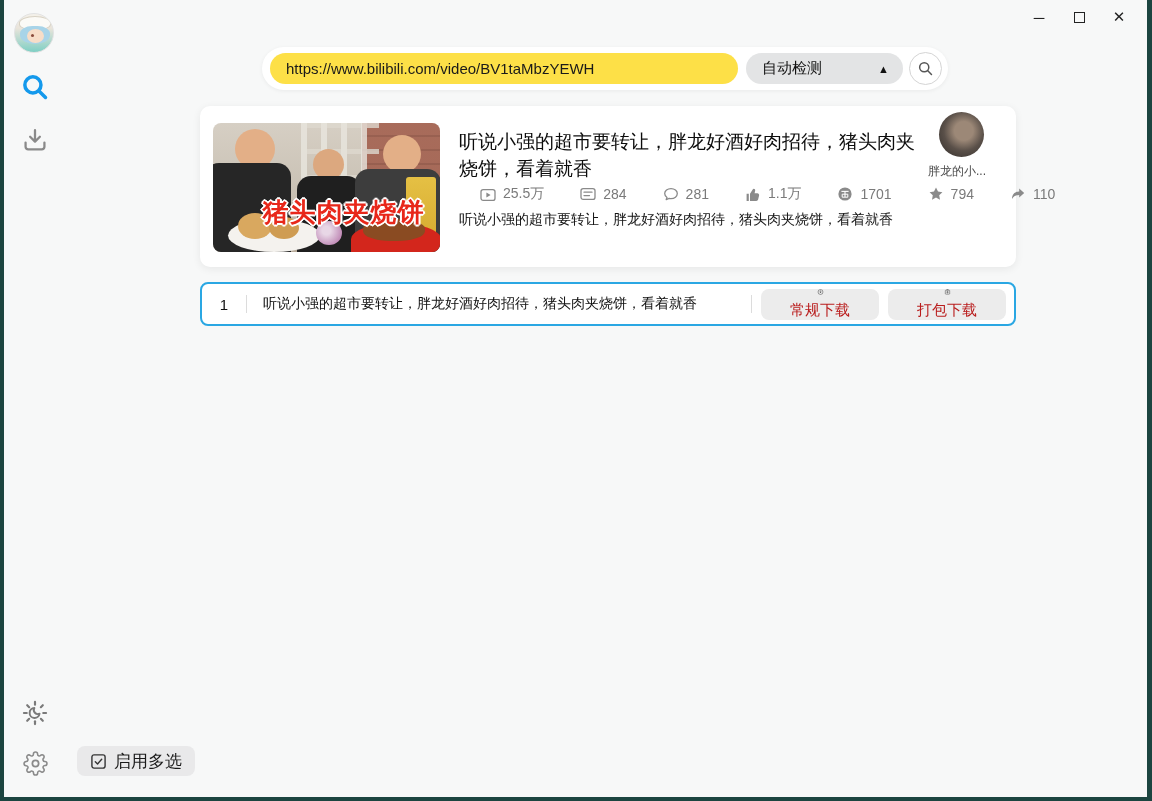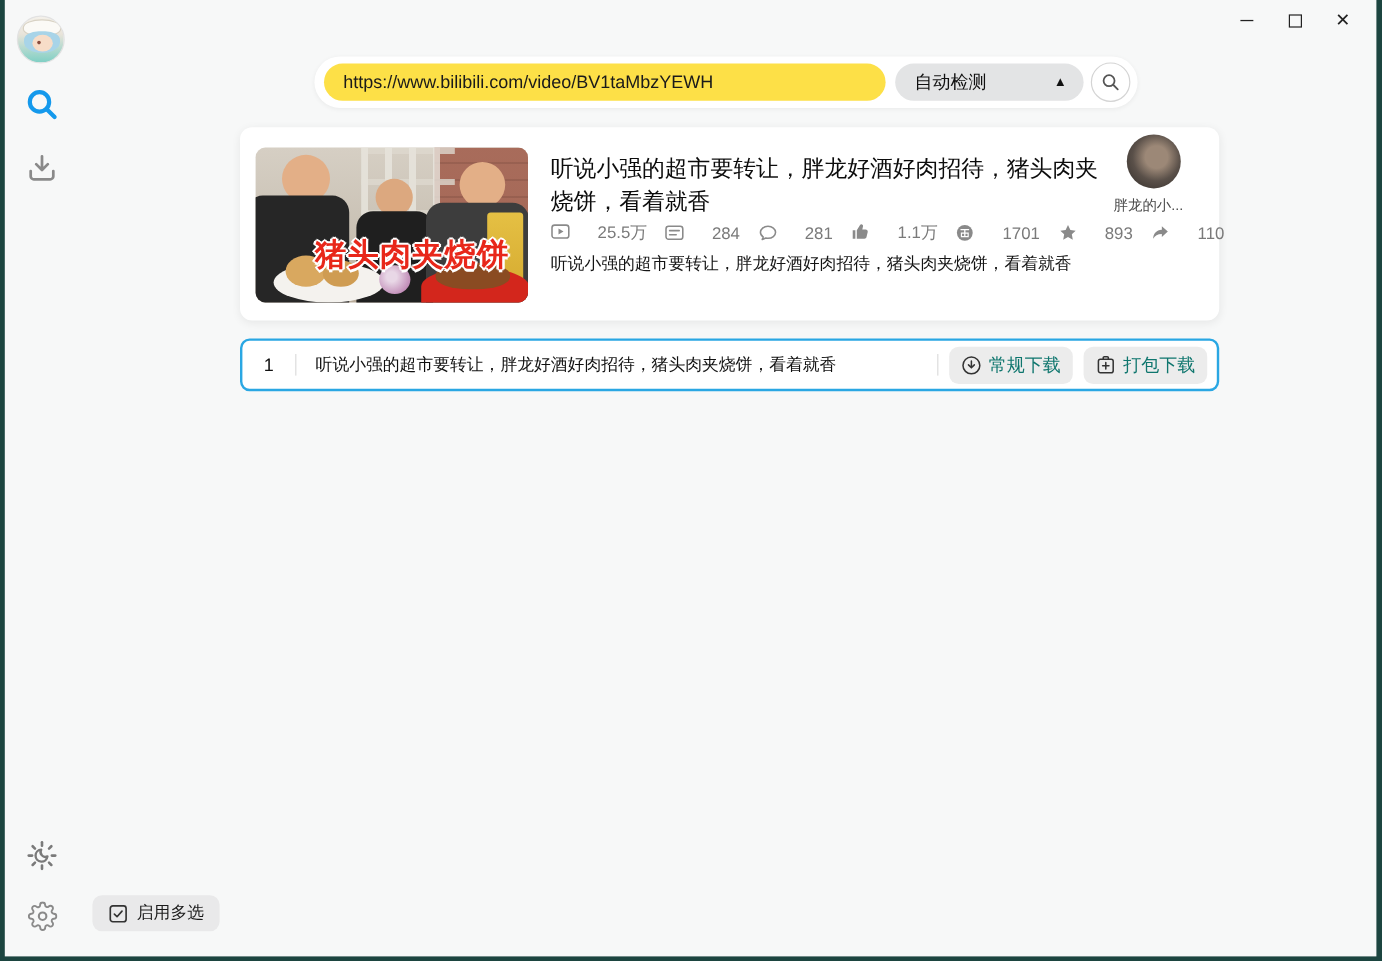--- a/index.html
+++ b/index.html
@@ -59,41 +59,41 @@
   .bun2 { position:absolute; left:56px; top:94px; width:30px; height:22px; background:#cf9c52; border-radius:50%; }
   .onion { position:absolute; left:103px; top:98px; width:26px; height:24px; background:radial-gradient(circle at 40% 40%, #e8d7e6 20%, #c08ab6 75%); border-radius:50%; }
   .plate-red { position:absolute; left:138px; top:100px; width:90px; height:32px; background:#d3261c; border-radius:50% 50% 0 0; }
   .meat { position:absolute; left:150px; top:96px; width:62px; height:22px; background:#8a4b22; border-radius:45%; }
   .ybox { position:absolute; right:4px; top:54px; width:30px; height:72px; background:linear-gradient(180deg,#e5c044,#d4a92e); border-radius:3px; }
   .thumb-caption { position:absolute; left:0; top:72px; width:100%; text-align:center; font-size:26px; font-weight:bold; color:#e8271a; letter-spacing:1px; white-space:nowrap;
     text-shadow:-2px 0 0 #fff, 2px 0 0 #fff, 0 -2px 0 #fff, 0 2px 0 #fff, -1px -1px 0 #fff, 1px 1px 0 #fff, -1px 1px 0 #fff, 1px -1px 0 #fff;margin-left:17px; }
 
   .card-title { position:absolute; left:259px; top:22px; width:468px; font-size:19px; line-height:27px; color:#0c0c0c; }
   .stats-row { position:absolute; left:259px; top:79px; display:flex; align-items:center; gap:15px; color:#7a7a7a; font-size:14px; }
-  .stat { display:flex; align-items:flex-start; gap:23px; white-space:nowrap; }
+  .stat { display:flex; align-items:flex-end; gap:7px; white-space:nowrap;margin-left:21px; }
   .card-desc { position:absolute; left:259px; top:105px; width:468px; font-size:14px; color:#141414; }
   .uploader { position:absolute; right:22px; top:6px; width:66px; text-align:left; }
   .uploader-avatar { width:45px; height:45px; border-radius:50%; margin:0 auto;
     background:radial-gradient(circle at 55% 42%, #9c8877 0 26%, #5a5049 55%, #2e2a27 100%); }
   .uploader-name { margin-top:6px; font-size:12px; color:#4a4a4a; white-space:nowrap; }
 
   
   .sel-row { position:absolute; left:196px; top:282px; width:816px; height:44px; background:#fff; border:2px solid #2aa7e3;
     border-radius:8px; display:flex; align-items:center; padding:0 8px 0 0; }
   .sel-index { width:44px; text-align:center; font-size:15px; color:#111; }
   .sel-div { width:1px; height:18px; background:#dcdcdc; }
   .sel-title { margin-left:16px; font-size:14px; color:#111; white-space:nowrap; overflow:hidden; }
   .sel-spacer { flex:1; }
-  .dl-btn { display:flex; align-items:center; gap:6px; height:31px; padding:0 10px; margin-left:9px; background:#ececec;
-    border-radius:8px; font-size:15px; color:#0f766e; white-space:nowrap; }
+  .dl-btn { display:flex; align-items:center; gap:6px; height:31px; padding:0 29px; margin-left:9px; background:#ececec;
+    border-radius:8px; font-size:15px; color:#b91c1c; white-space:nowrap;flex-direction:column; }
   .sel-div2 { width:1px; height:18px; background:#dcdcdc; margin-left:4px; }
 
   
   .multi-btn { position:absolute; left:73px; top:746px; height:30px; padding:0 13px; background:#e9e9ea; border-radius:8px;
-    display:flex; align-items:center; gap:7px; font-size:14px; color:#1a1a1a; }
+    display:flex; align-items:center; gap:7px; font-size:17px; color:#1a1a1a; }
 </style>
 </head>
 <body>
 
 <div class="app">
 
   <div class="win-controls">
     <div class="win-btn">─</div>
     <div class="win-btn">
         <span class="maxi-box"></span>
@@ -223,21 +223,21 @@
           <line x1="4.4" y1="5.4" x2="11.6" y2="5.4" stroke="#fff" stroke-width="1.1"></line>
           <line x1="8" y1="5.4" x2="8" y2="11" stroke="#fff" stroke-width="1.1"></line>
           <path d="M5.2 8.2h5.6v3H5.2z" fill="none" stroke="#fff" stroke-width="1"></path>
         </svg>
         <span>1701</span>
       </span>
       <span class="stat">
         <svg width="16" height="16" viewBox="0 0 16 16">
           <path d="M8 1.6l2 4 4.4.6-3.2 3.1.8 4.4L8 11.6l-4 2.1.8-4.4L1.6 6.2 6 5.6z" fill="#8a8a8a"></path>
         </svg>
-        <span>893</span>
+        <span>794</span>
       </span>
       <span class="stat">
         <svg width="16" height="16" viewBox="0 0 16 16">
           <path d="M9.2 2.6l5 4.4-5 4.4V8.9C5.6 8.9 3.4 10.4 2 13c0-4.4 2.6-7.3 7.2-7.6z" fill="#8a8a8a"></path>
         </svg>
         <span>110</span>
       </span>
     </div>
 
     <div class="card-desc">听说小强的超市要转让，胖龙好酒好肉招待，猪头肉夹烧饼，看着就香</div>

